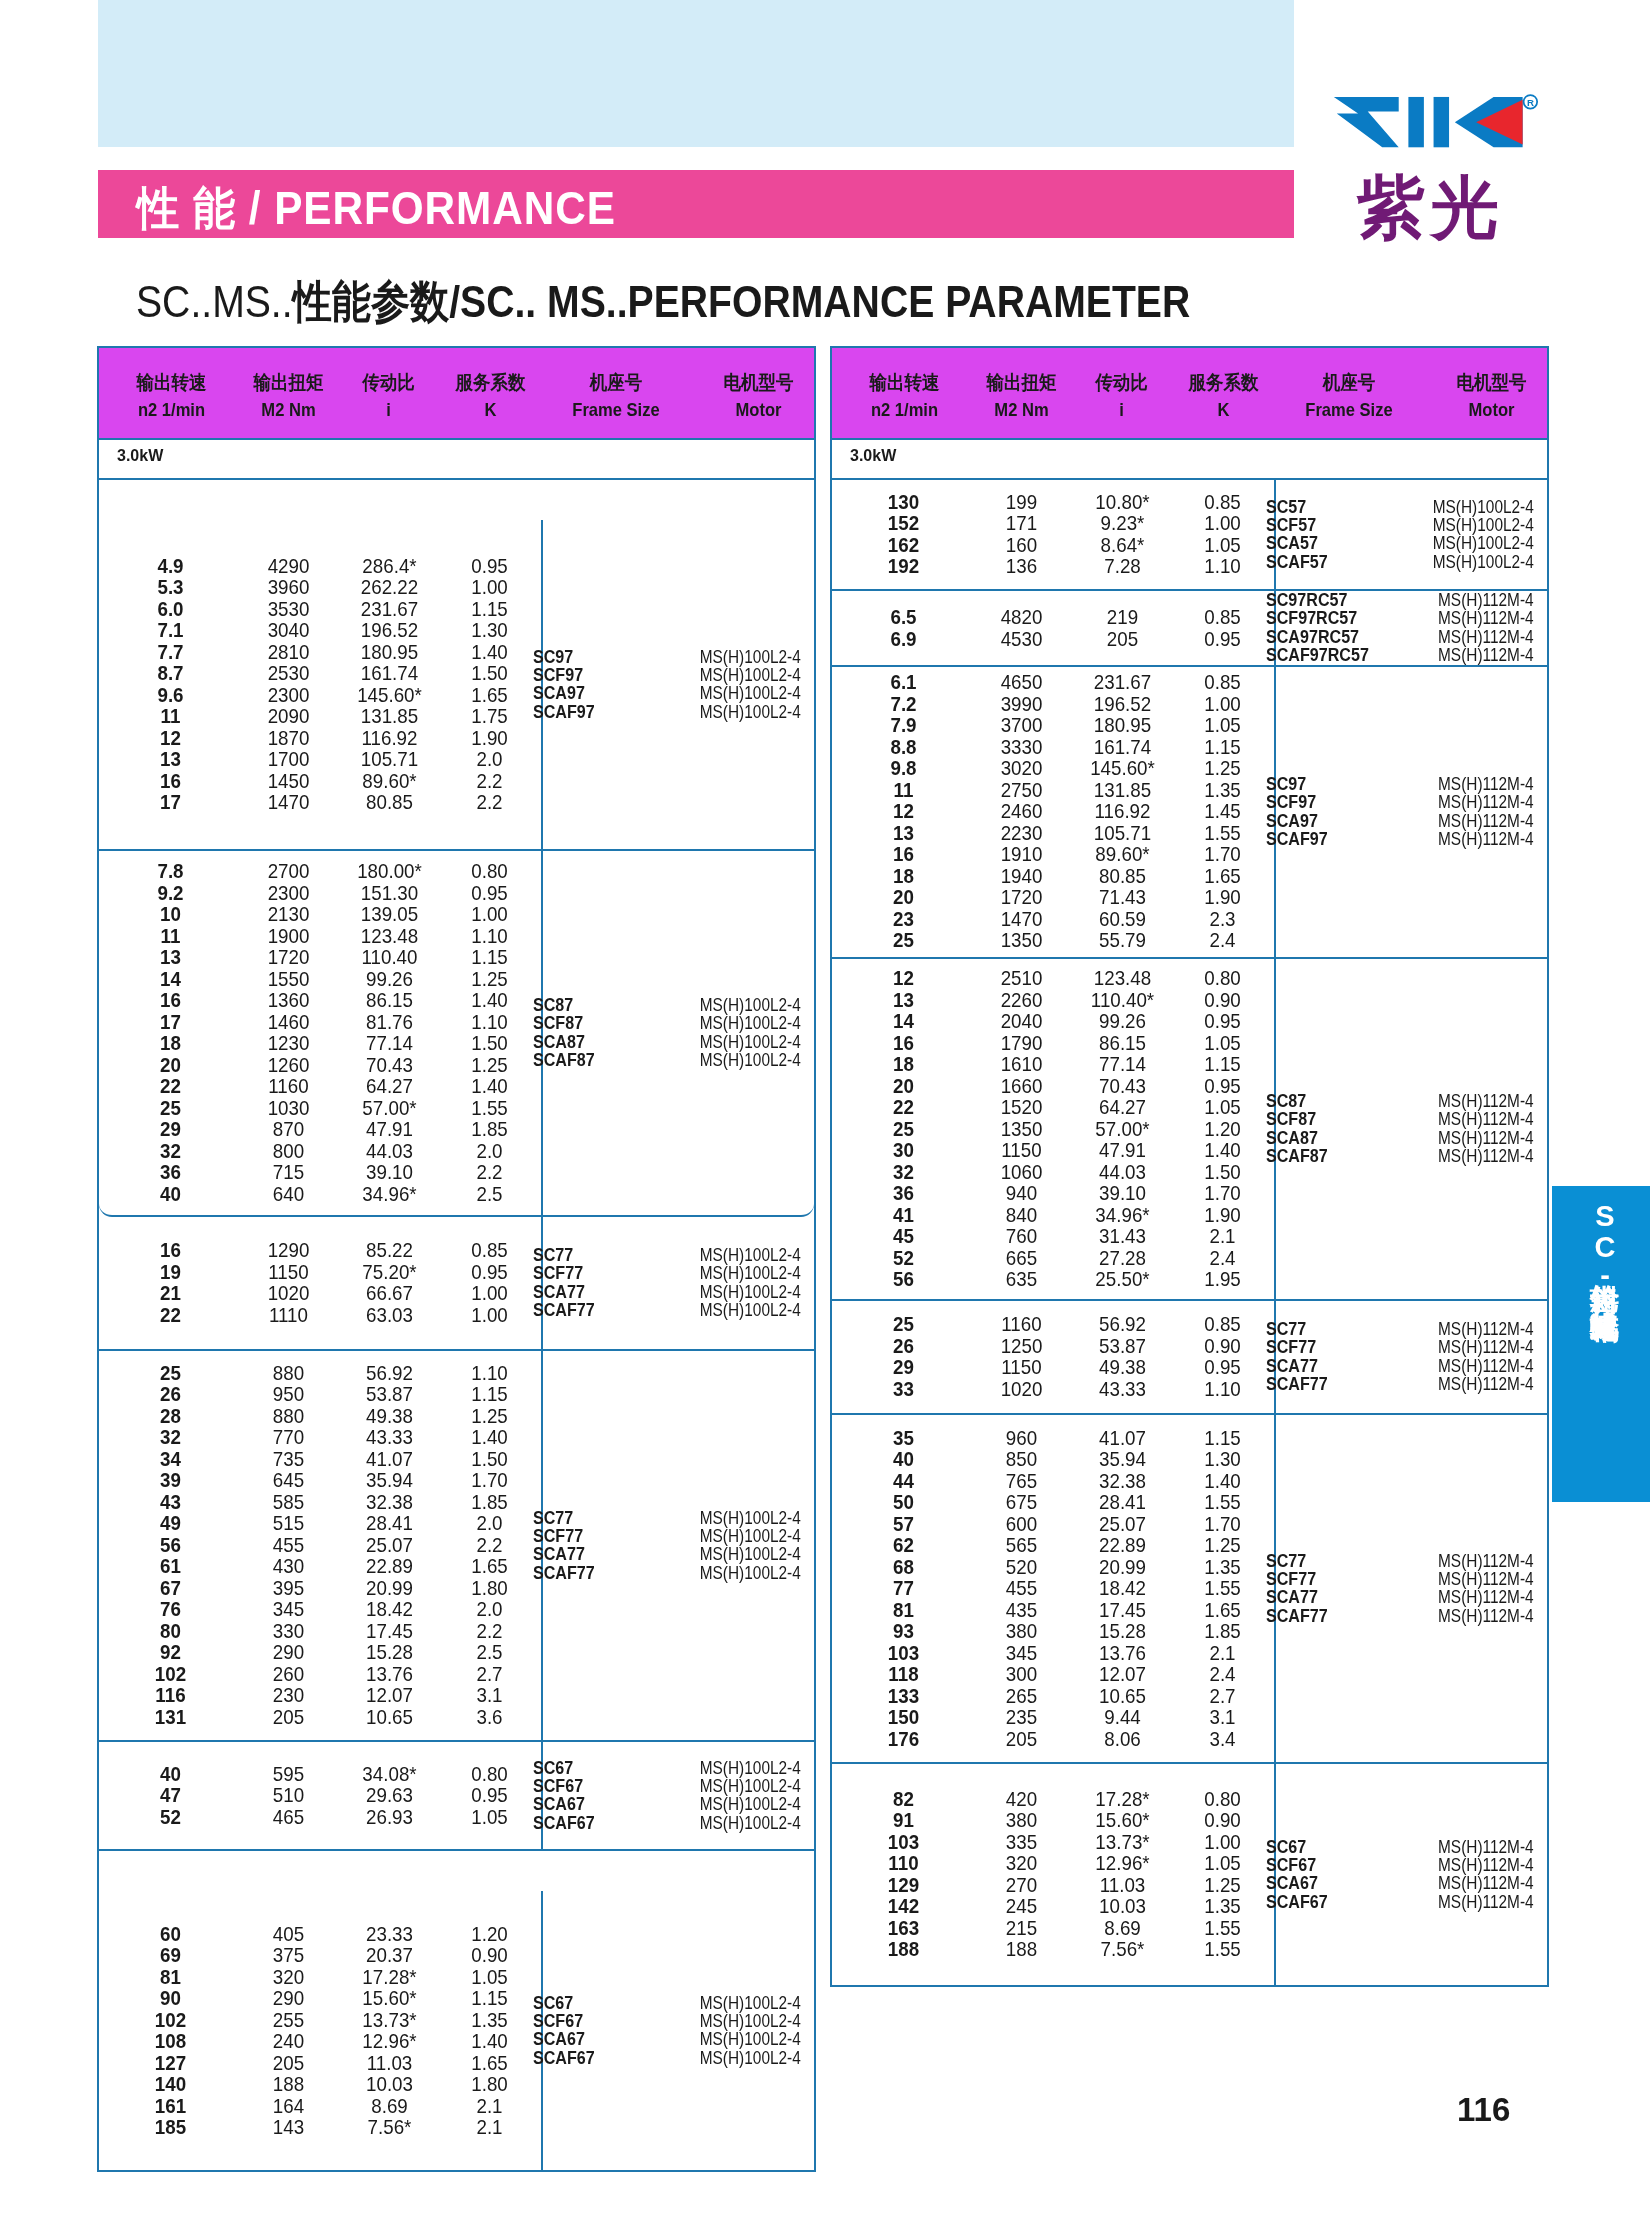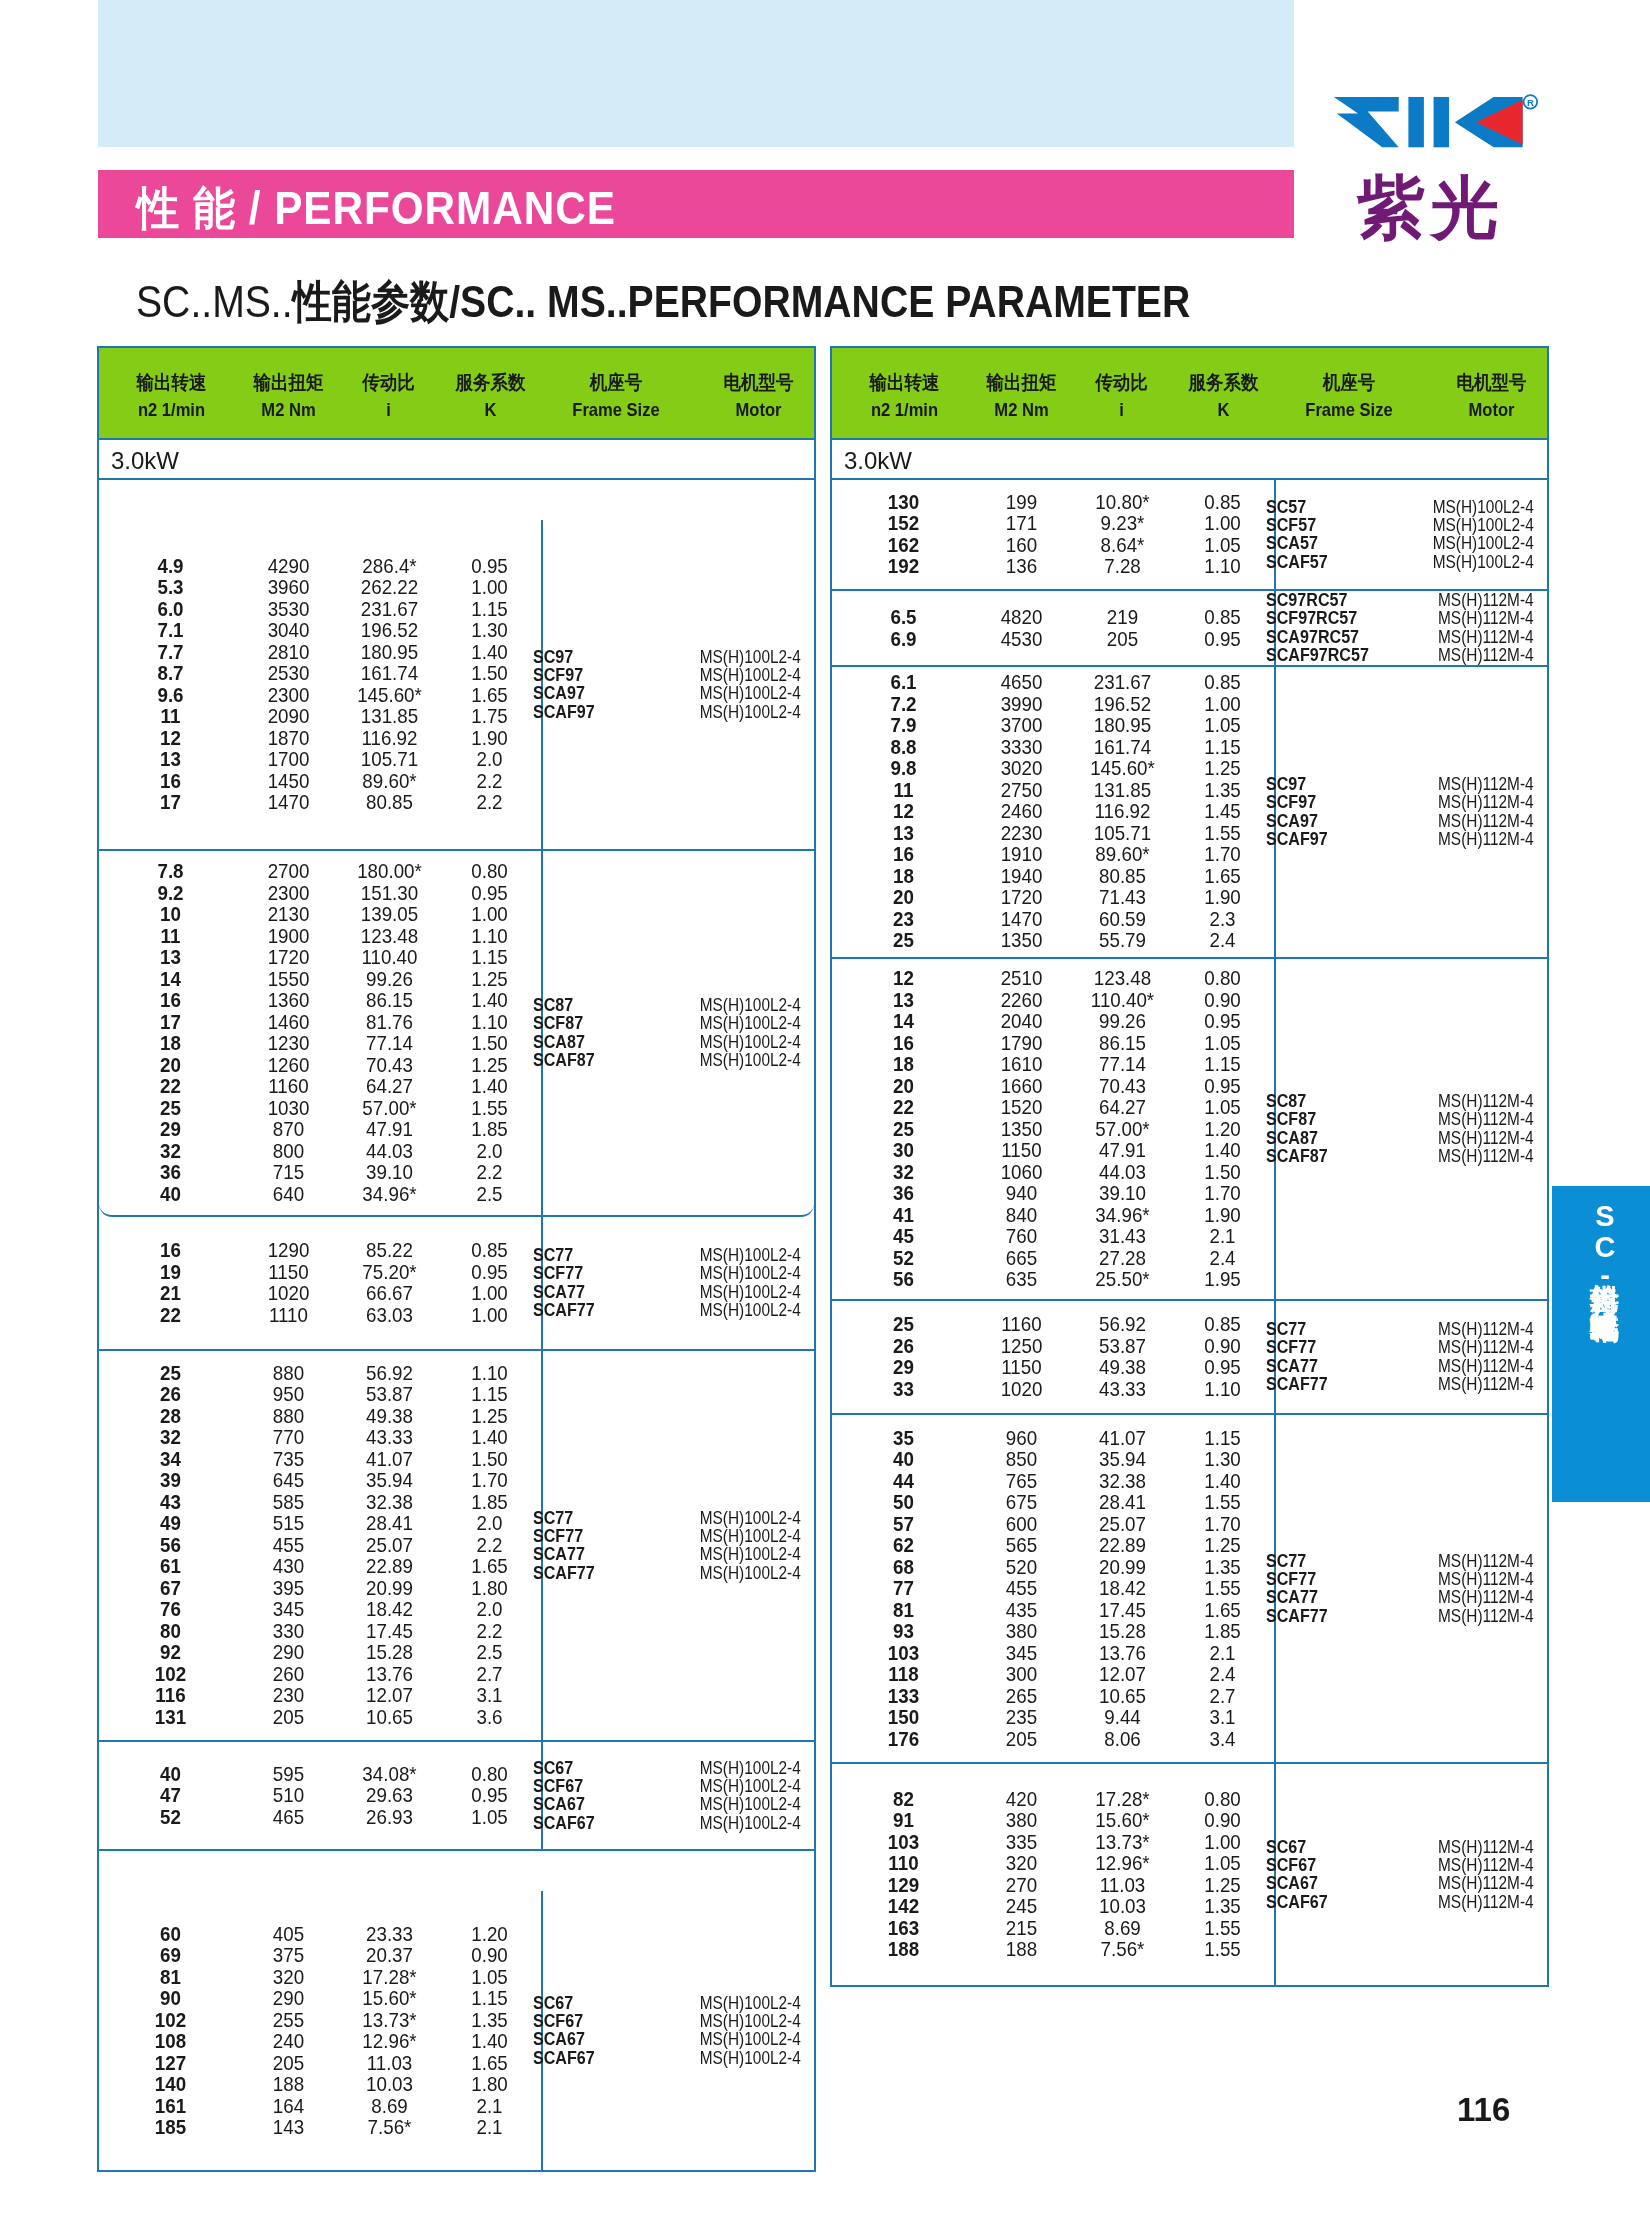--- a/index.html
+++ b/index.html
@@ -7,25 +7,25 @@
   .top-band{position:absolute;left:98px;top:0;width:1196px;height:147px;background:#d3ecf8;}
   .title-bar{position:absolute;left:98px;top:170px;width:1196px;height:68px;background:#ec4899;}
   .title-bar span{position:absolute;left:39px;top:7.8px;font-size:46px;font-weight:bold;color:#ffffff;letter-spacing:1px;white-space:nowrap;transform:scaleX(0.92);transform-origin:left center;}
   .logo{position:absolute;left:1329px;top:92px;width:213px;height:155px;}
   .logo-cn{position:absolute;left:1357px;top:163px;font-size:68px;font-weight:bold;color:#701a75;letter-spacing:5.8px;white-space:nowrap;}
   .section-title{position:absolute;left:136px;top:272px;font-size:45px;color:#1a1a1a;white-space:nowrap;transform:scaleX(0.87);transform-origin:left center;font-weight:bold;}
   .section-title .thin{font-weight:normal;}
   .tbl{position:absolute;top:346px;width:719px;border:2.9px solid #1f77ae;box-sizing:border-box;background:#fff;}
   .tbl.left{left:97px;}
   .tbl.right{left:830px;}
-  .thead{height:90px;background:#84cc16;border-bottom:2.9px solid #1f77ae;position:relative;padding-left:16px;}
+  .thead{height:90px;background:#d946ef;border-bottom:2.9px solid #1f77ae;position:relative;padding-left:16px;}
   .hcol{position:absolute;top:21.3px;text-align:center;font-weight:bold;font-size:18.4px;line-height:27px;white-space:nowrap;transform:scaleX(0.9);}
   .hcol .cn{display:block;font-size:19.4px;}
   .kw{height:38px;border-bottom:2.9px solid #1f77ae;position:relative;}
-  .kw span{position:absolute;left:12px;top:6.8px;font-weight:normal;font-size:24px;}
+  .kw span{position:absolute;left:18px;top:6.8px;font-weight:bold;font-size:16px;}
   .block{position:relative;border-bottom:2.9px solid #1f77ae;box-sizing:border-box;}
   .block.last{border-bottom:none;}
   .block .divider{position:absolute;left:442px;top:0;bottom:0;width:1.9px;background:#1f77ae;}
   .rows{position:absolute;left:0;width:442px;top:50%;transform:translateY(-50%);}
   .row{height:21.5px;line-height:21.5px;position:relative;font-size:20.4px;}
   .row span{position:absolute;text-align:center;white-space:nowrap;transform:scaleX(0.92);}
   .c-n2{left:29px;width:85px;font-weight:bold;}
   .c-m2{left:146px;width:87px;}
   .c-i{left:233px;width:115px;}
   .c-k{left:347px;width:87px;}

